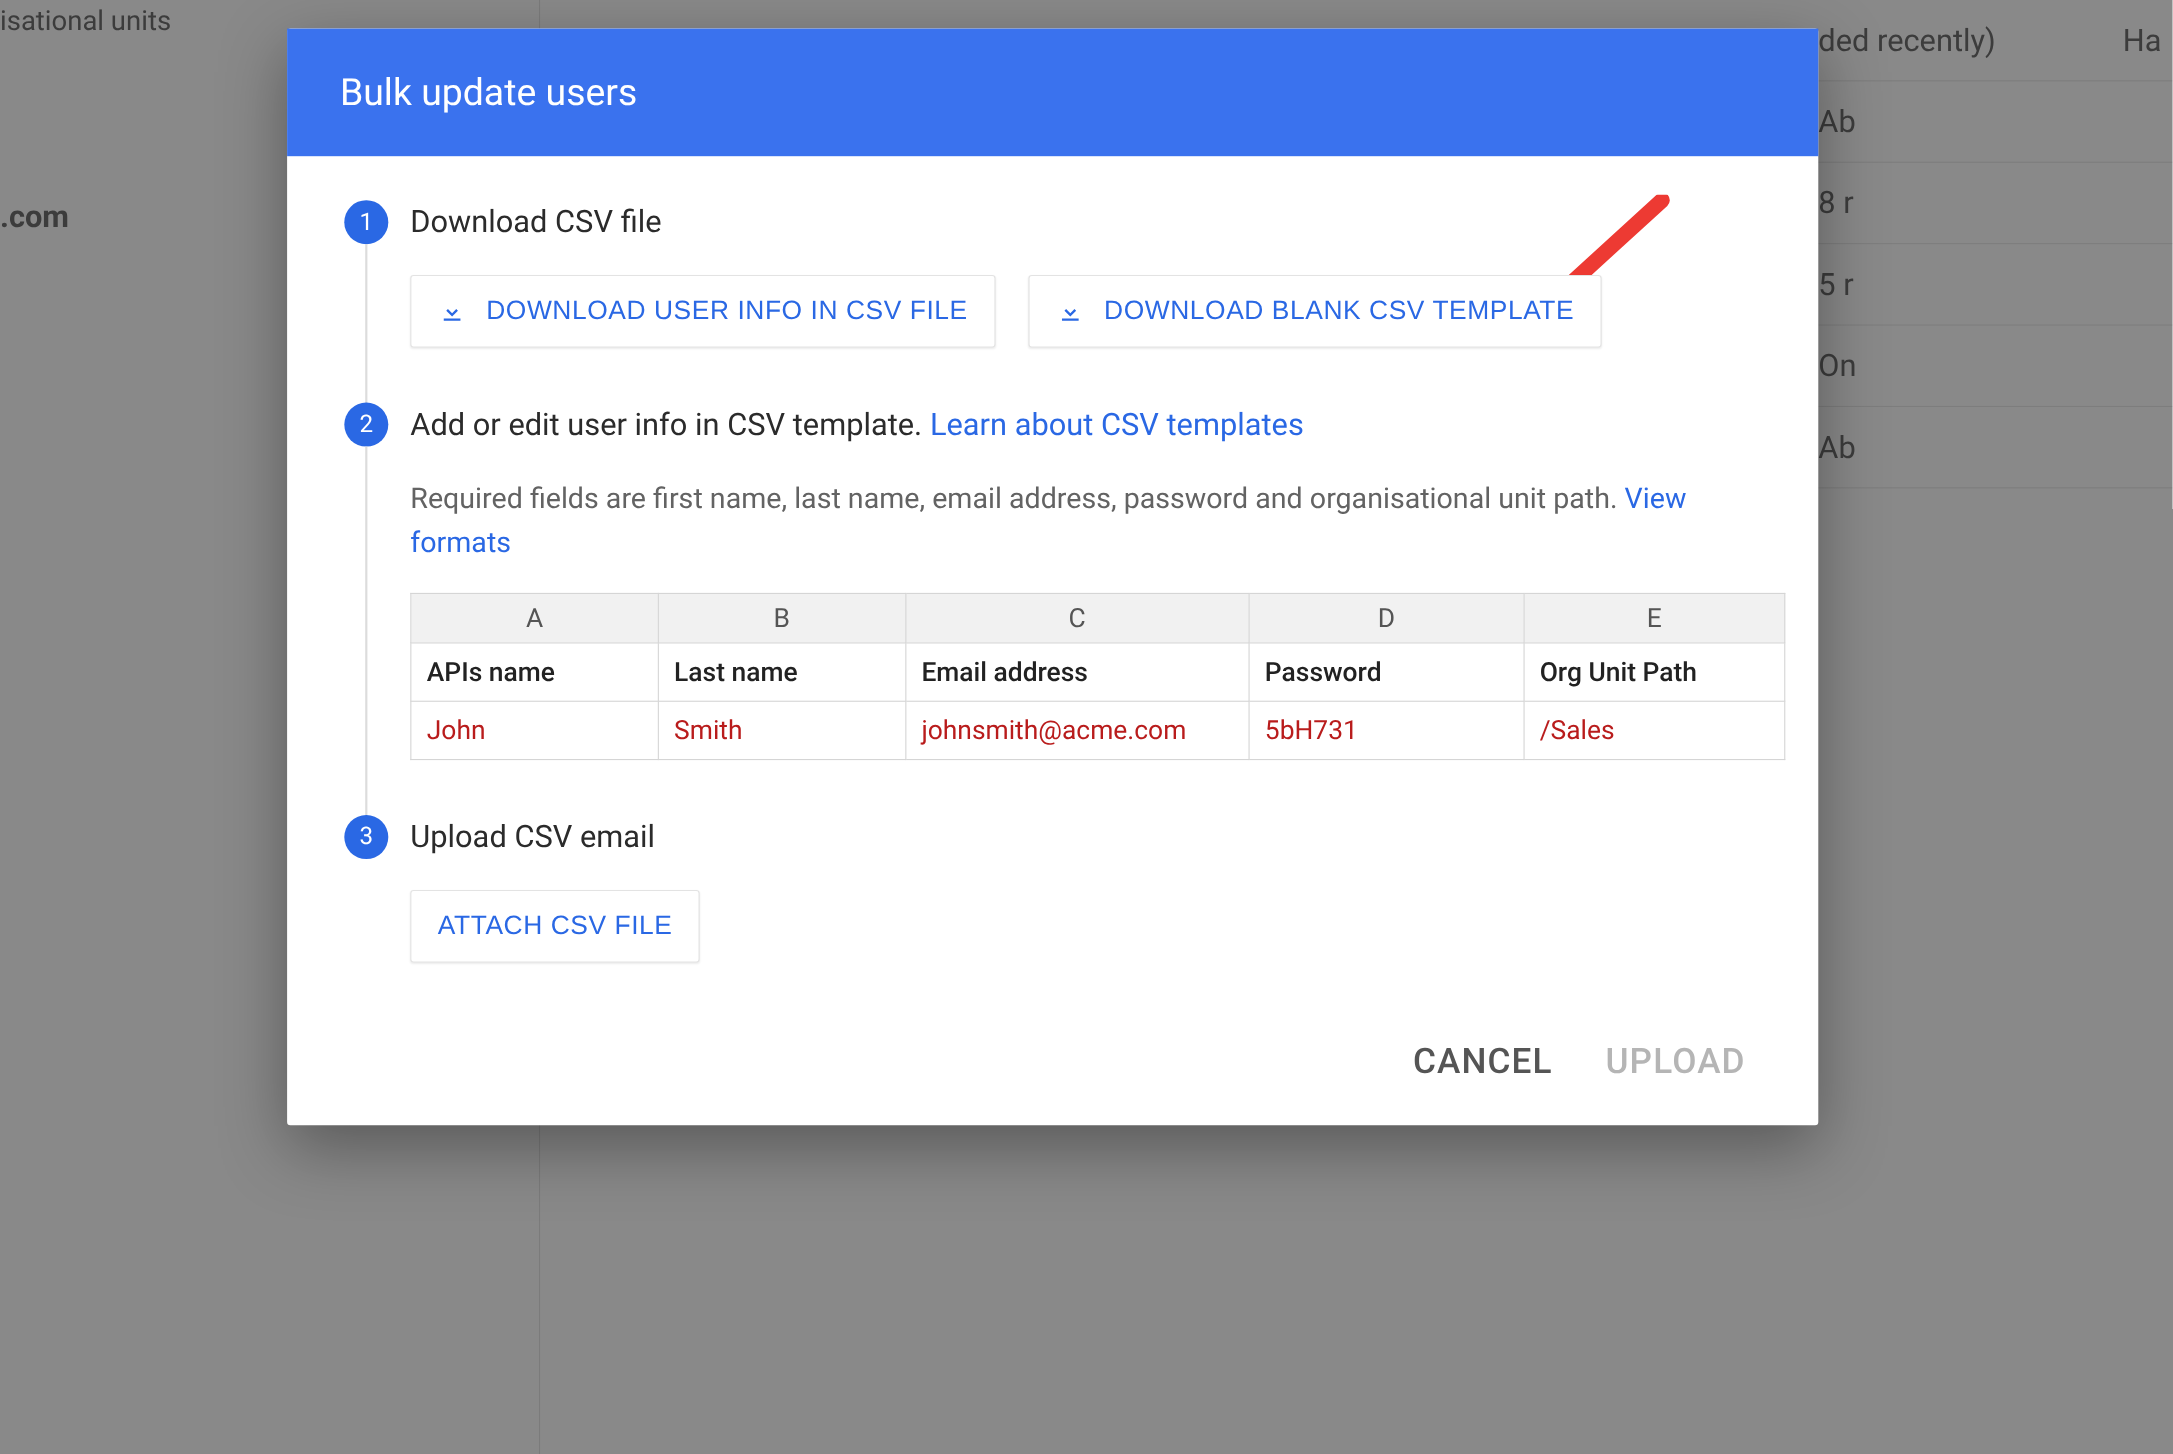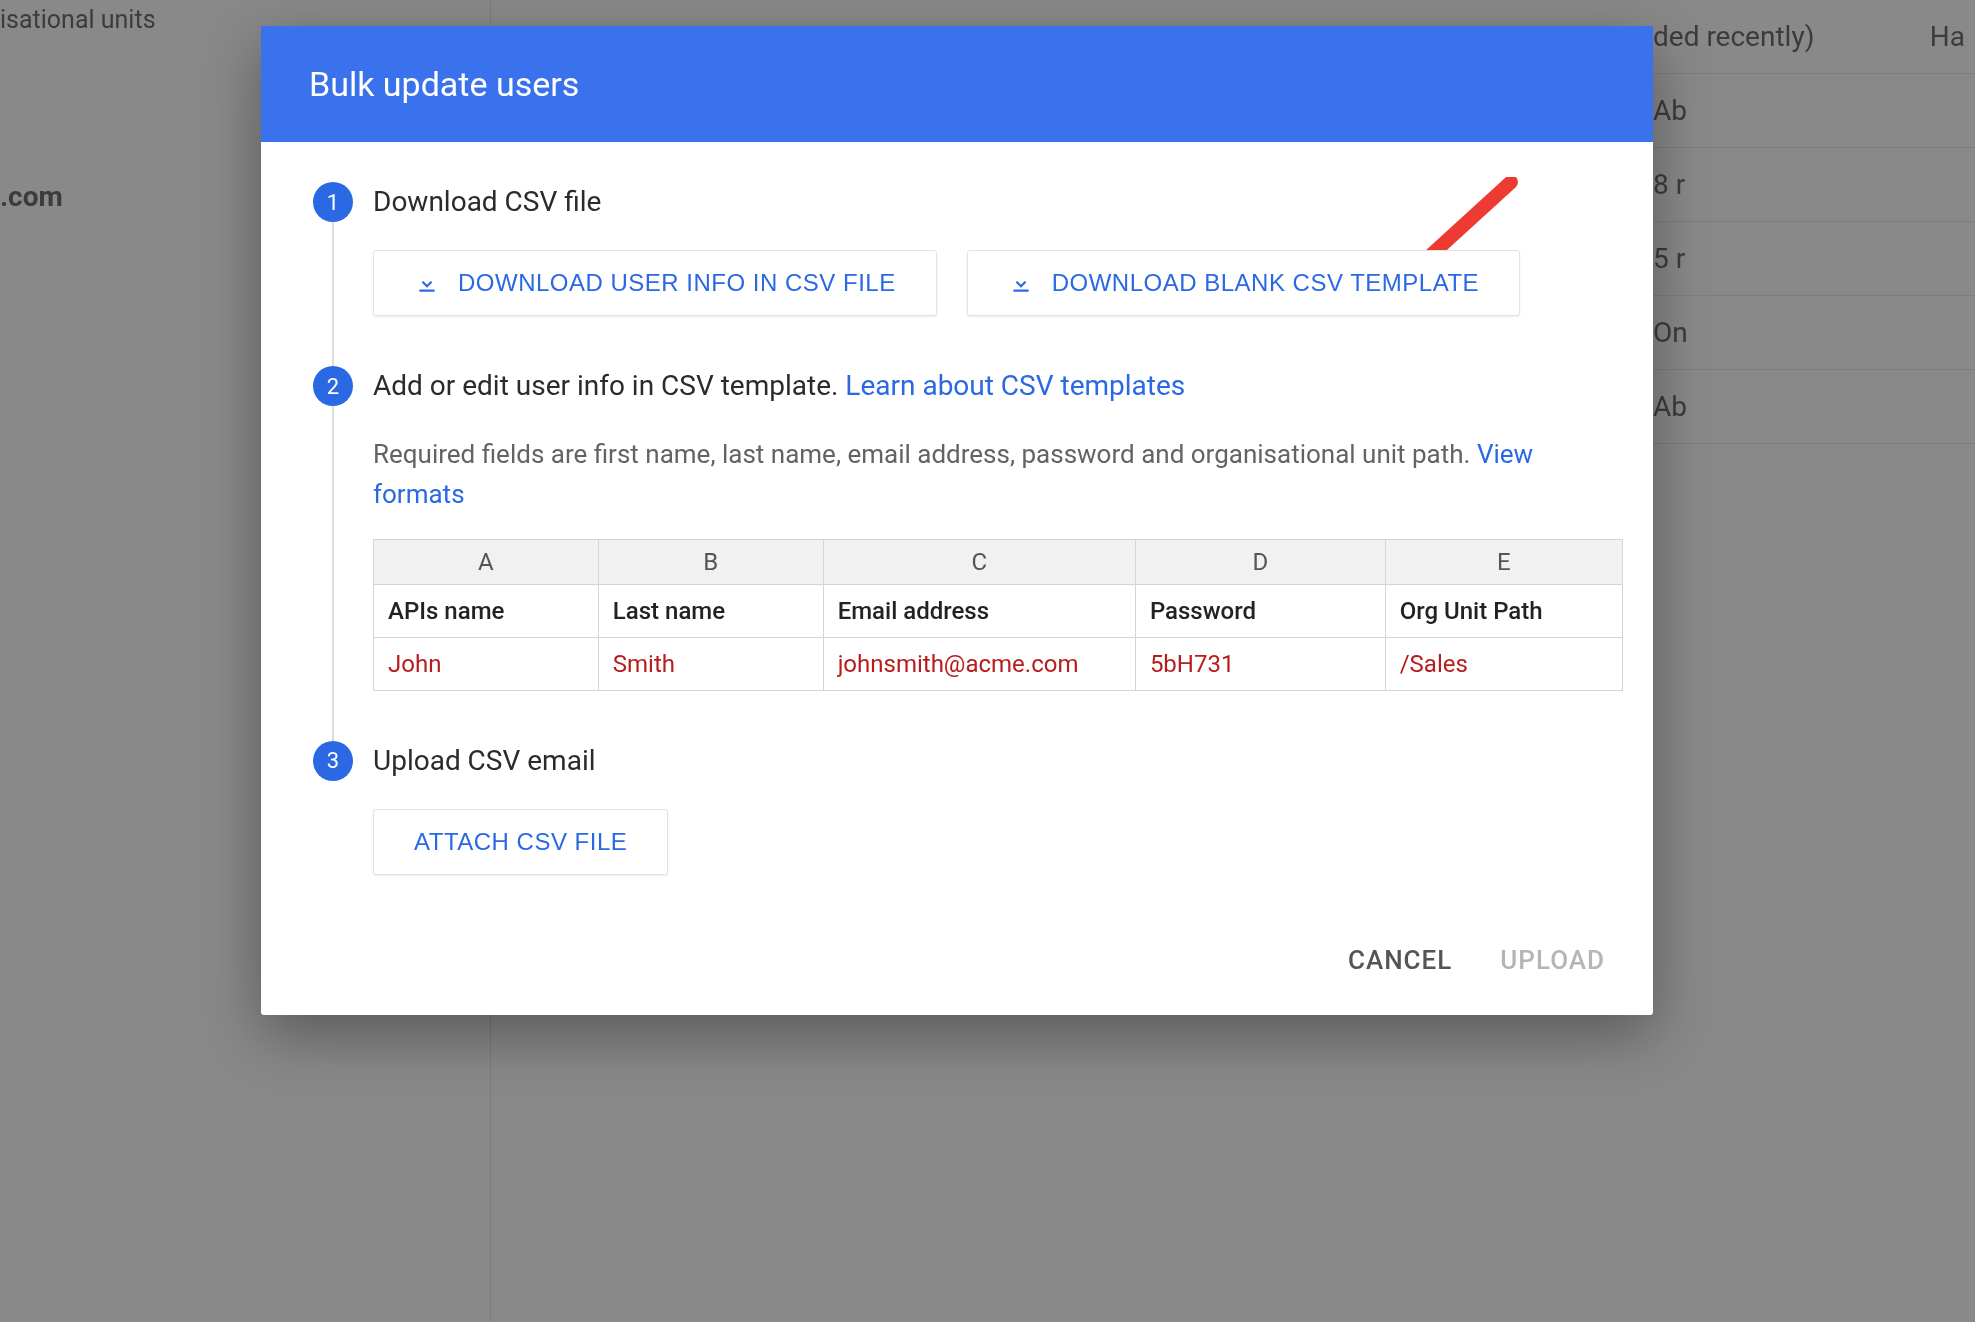--- a/index.html
+++ b/index.html
@@ -118,21 +118,21 @@
   .link { color: #2a68e4; cursor: pointer; }
 
   .btn-row { display: flex; gap: 30px; }
   .flat-btn {
     border: 1px solid #e3e3e3;
     background: #fff;
     color: #2a68e4;
     font-size: 24px;
     font-weight: 500;
     letter-spacing: 0.5px;
-    padding: 18px 40px;
+    padding: 18px 24px;
     display: inline-flex;
     align-items: center;
     gap: 18px;
     cursor: pointer;
     box-shadow: 0 1px 2px rgba(0,0,0,0.08);
     border-radius: 3px;
   }
   .dl-icon {
     width: 26px;
     height: 26px;
@@ -158,22 +158,22 @@
     padding: 12px 14px;
     color: #333;
   }
   .csv-table tr.header-row td { font-weight: 500; color:#222;}
   .csv-table tr.data-row td { color:#b91c1c; }
 
   .dialog-actions {
     display: flex;
     justify-content: flex-end;
     gap: 48px;
-    padding: 30px 48px 40px 48px;
-    font-size: 26px;
+    padding: 30px 66px 40px 48px;
+    font-size: 32px;
     letter-spacing: 1px;
   }
   .dialog-actions .act { cursor: pointer; font-weight: 500; }
   .act-cancel { color: #555; }
   .act-upload { color: #b5b5b5; }
 
   .arrow-annot {
     position: absolute;
     left: 1100px;
     top: 35px;

